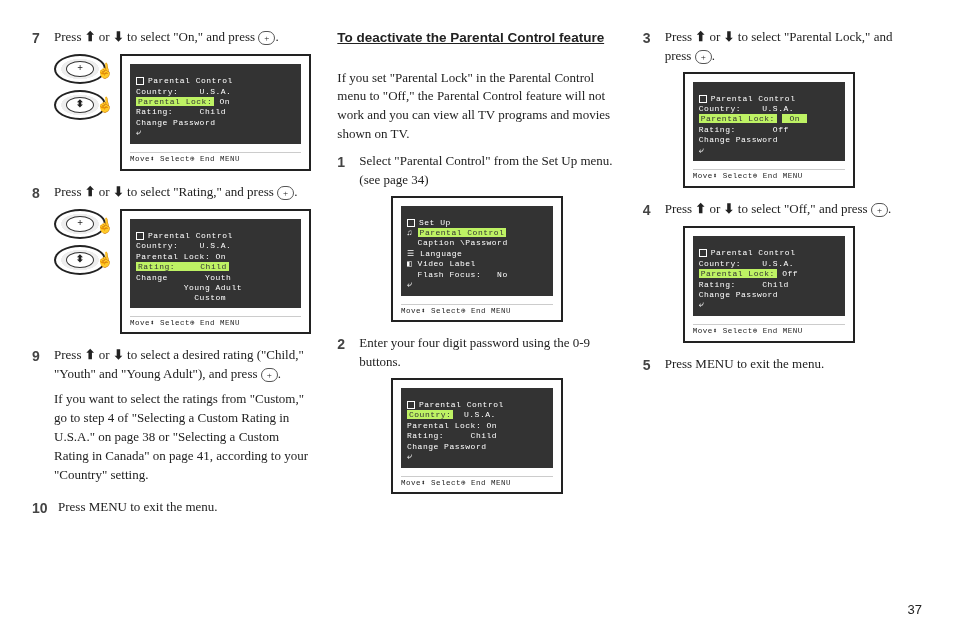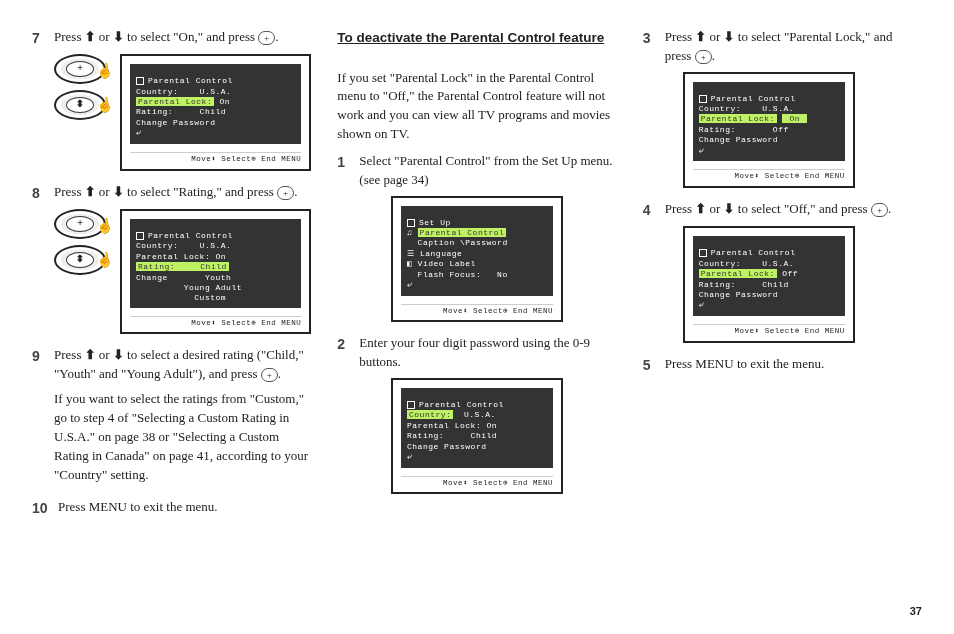--- a/index.html
+++ b/index.html
@@ -69,21 +69,21 @@
     padding: 12px 6px 4px 6px;
     min-height: 56px;
     position: relative;
   }
   .screenfig .hl {
     background: #bef264;
     color: #333;
     padding: 0 2px;
   }
   .screenfig .ftr {
-    text-align: right;
+    text-align: left;
     font-size: 7.5px;
     padding: 2px 0 4px 0;
     color: #222;
     border-top: 1px solid #ccc;
     margin: 0 8px;
   }
   .screenfig .menuicon {
     display: inline-block;
     width: 8px; height: 8px;
     border: 1px solid #fff;
@@ -128,22 +128,22 @@
     font-size: 14px;
     transform: rotate(-10deg);
   }
   .dial.down .hand { top: auto; bottom: 2px; }
   .screenfig.withdials { flex: 1; margin: 0; }
   .pagenum {
     position: absolute;
     right: 32px;
     bottom: 14px;
     font-family: Arial, sans-serif;
-    font-weight: bold;
-    font-size: 11px;
+    font-weight: normal;
+    font-size: 13px;
   }
   .screenfig .row { white-space: pre; }
 </style>
 </head>
 <body>
 
 <div class="columns">
 
   <div class="col">
 

